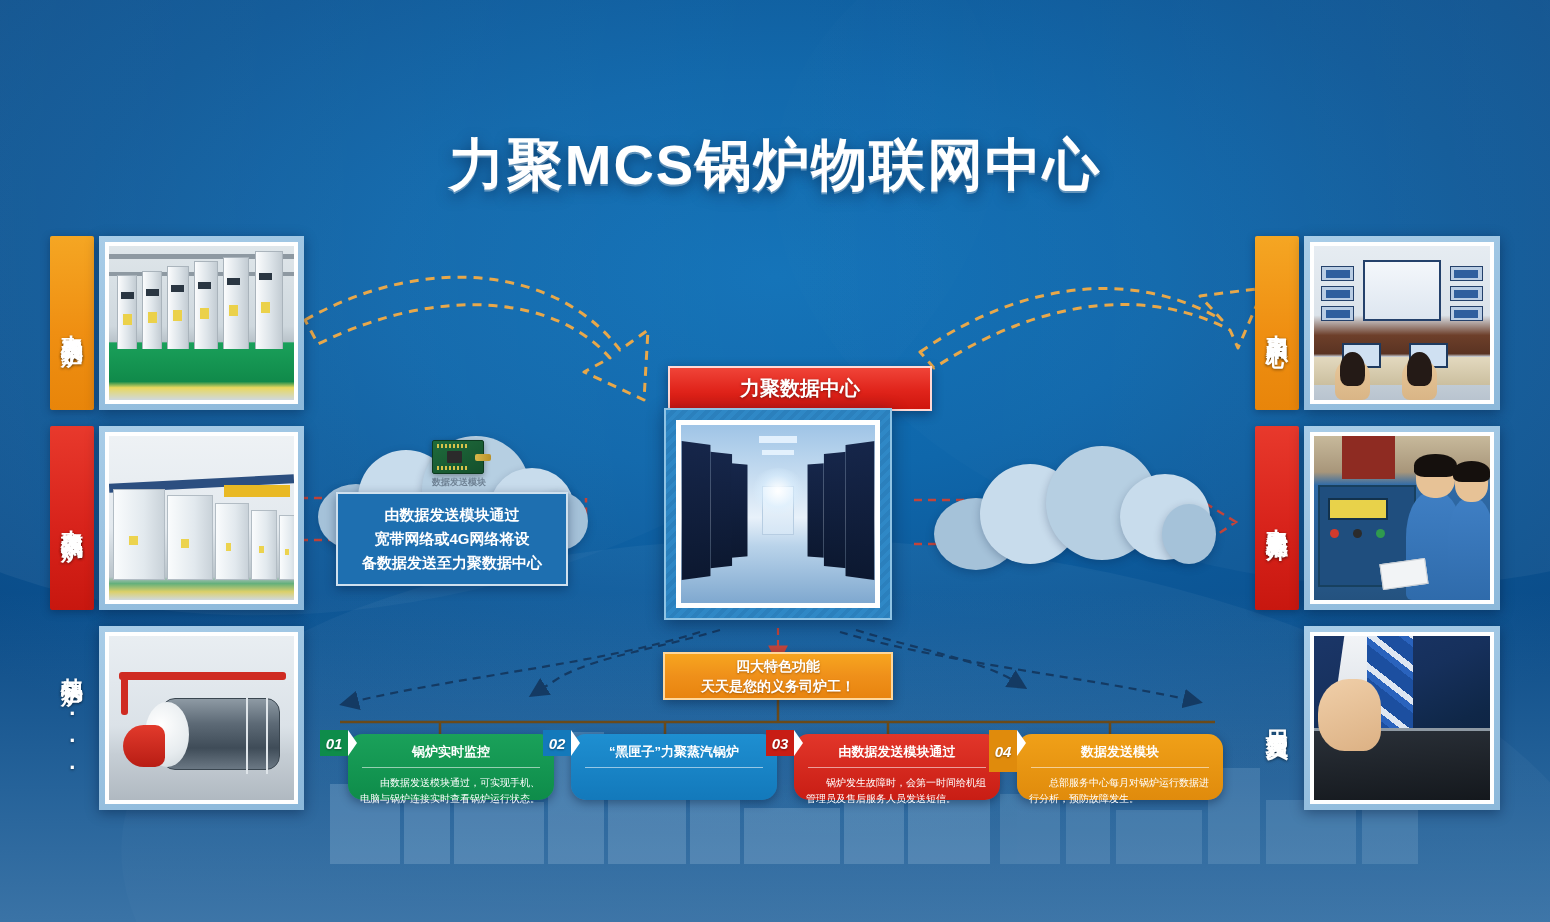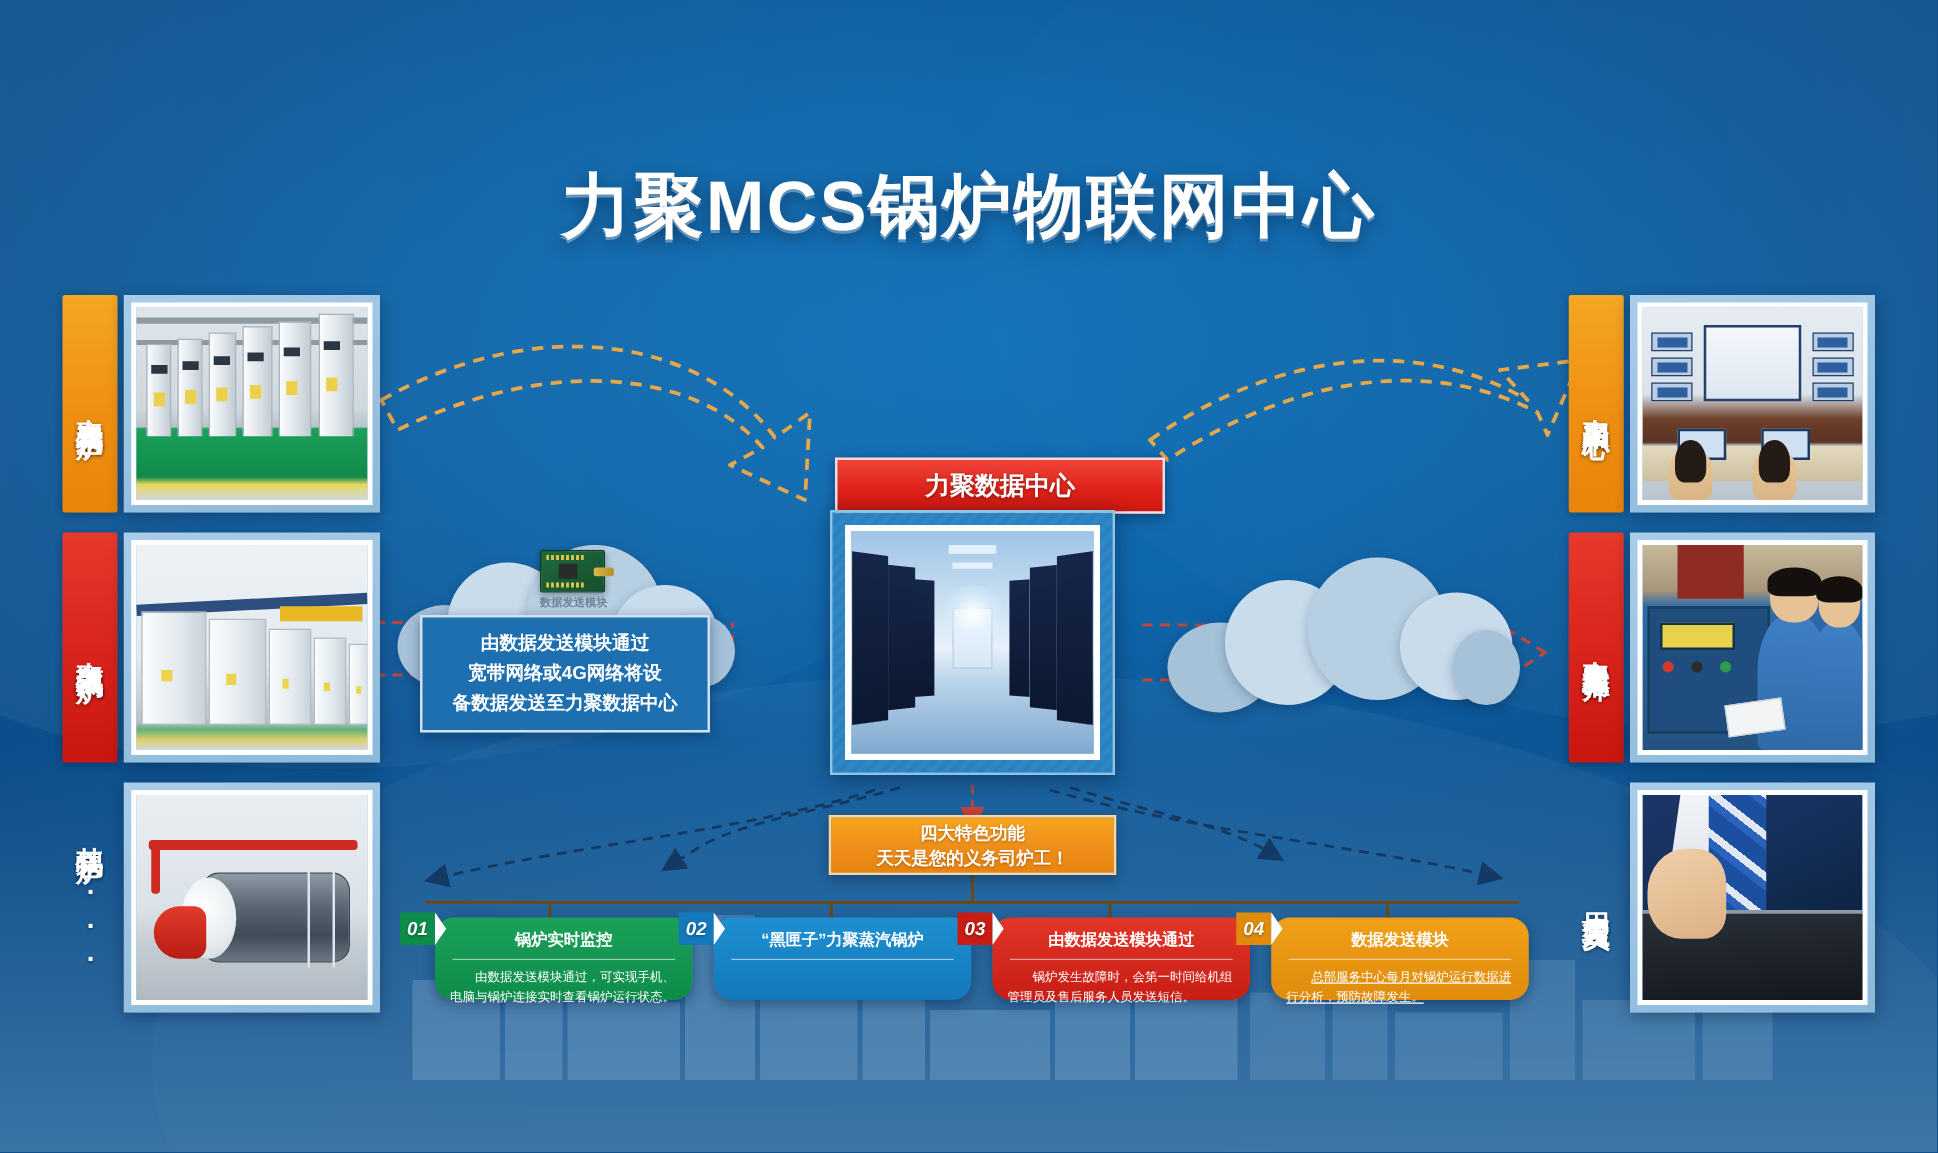--- a/index.html
+++ b/index.html
@@ -461,20 +461,20 @@
     <div class="rule"></div>
   </div>
 
   <div class="num r" style="left:766px; top:730px; width:28px; height:26px; font-size:15px;">03</div>
   <div class="card r" style="left:794px; top:734px; width:206px; height:66px;">
     <div class="ct" style="font-size:13px;">由数据发送模块通过</div>
     <div class="rule"></div>
     <div class="cb" style="font-size:10px;">锅炉发生故障时，会第一时间给机组管理员及售后服务人员发送短信。</div>
   </div>
 
-  <div class="num o" style="left:989px; top:730px; width:28px; height:26px; font-size:15px;">04</div>
+  <div class="num o" style="left:989px; top:730px; width:28px; height:42px; font-size:15px;">04</div>
   <div class="card o" style="left:1017px; top:734px; width:206px; height:66px;">
     <div class="ct" style="font-size:13px;">数据发送模块</div>
     <div class="rule"></div>
-    <div class="cb" style="font-size:10px;text-decoration:underline;">总部服务中心每月对锅炉运行数据进行分析，预防故障发生。</div>
+    <div class="cb" style="font-size:10px;">总部服务中心每月对锅炉运行数据进行分析，预防故障发生。</div>
   </div>
 
 </div>
 
 </body></html>

